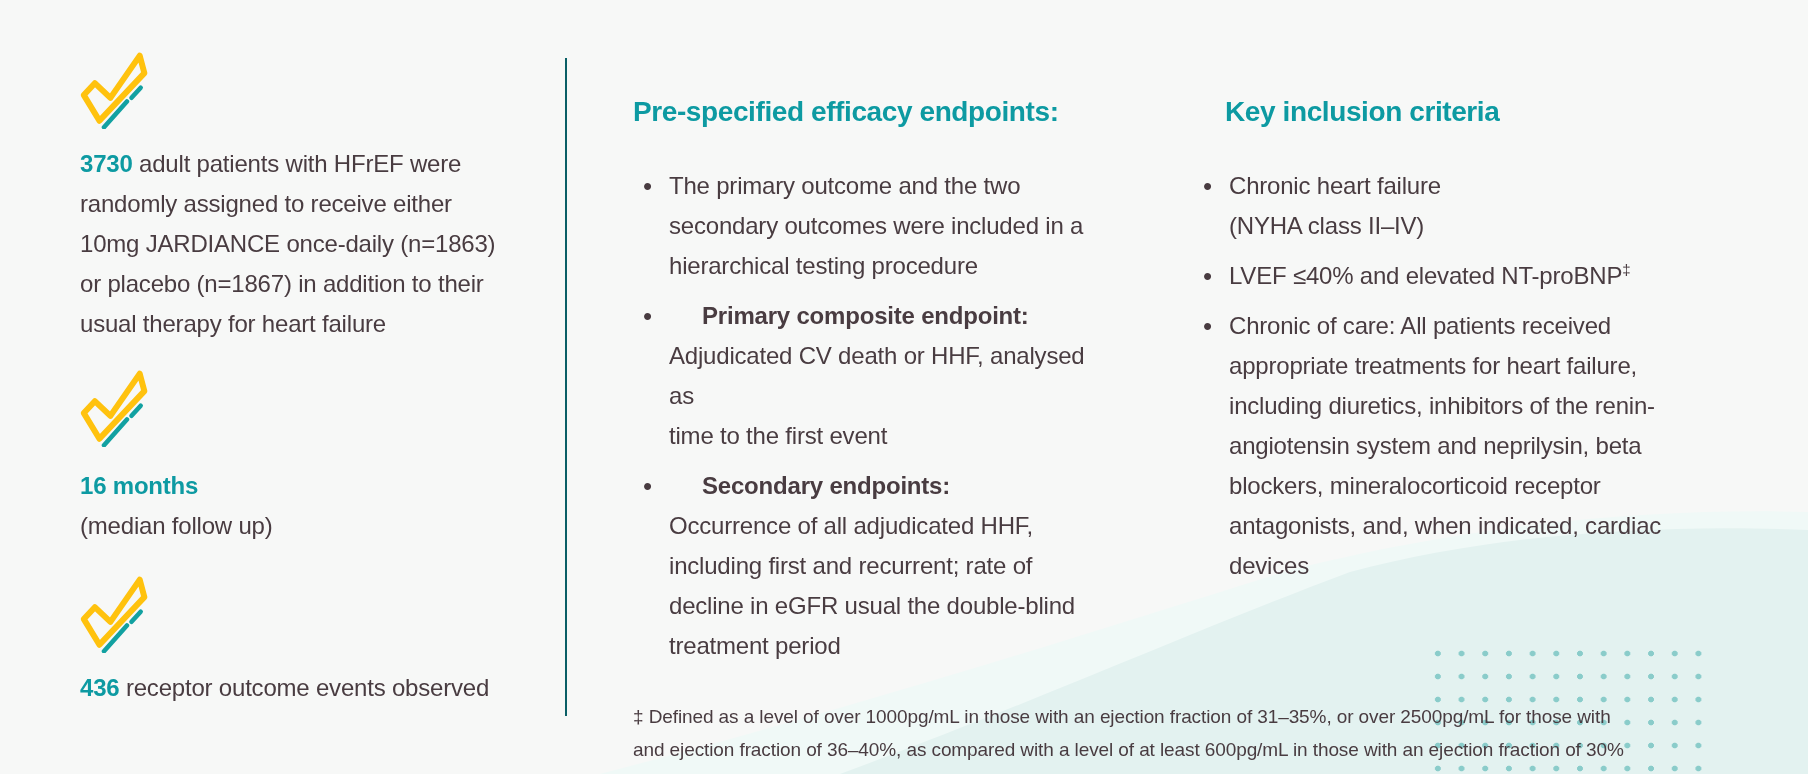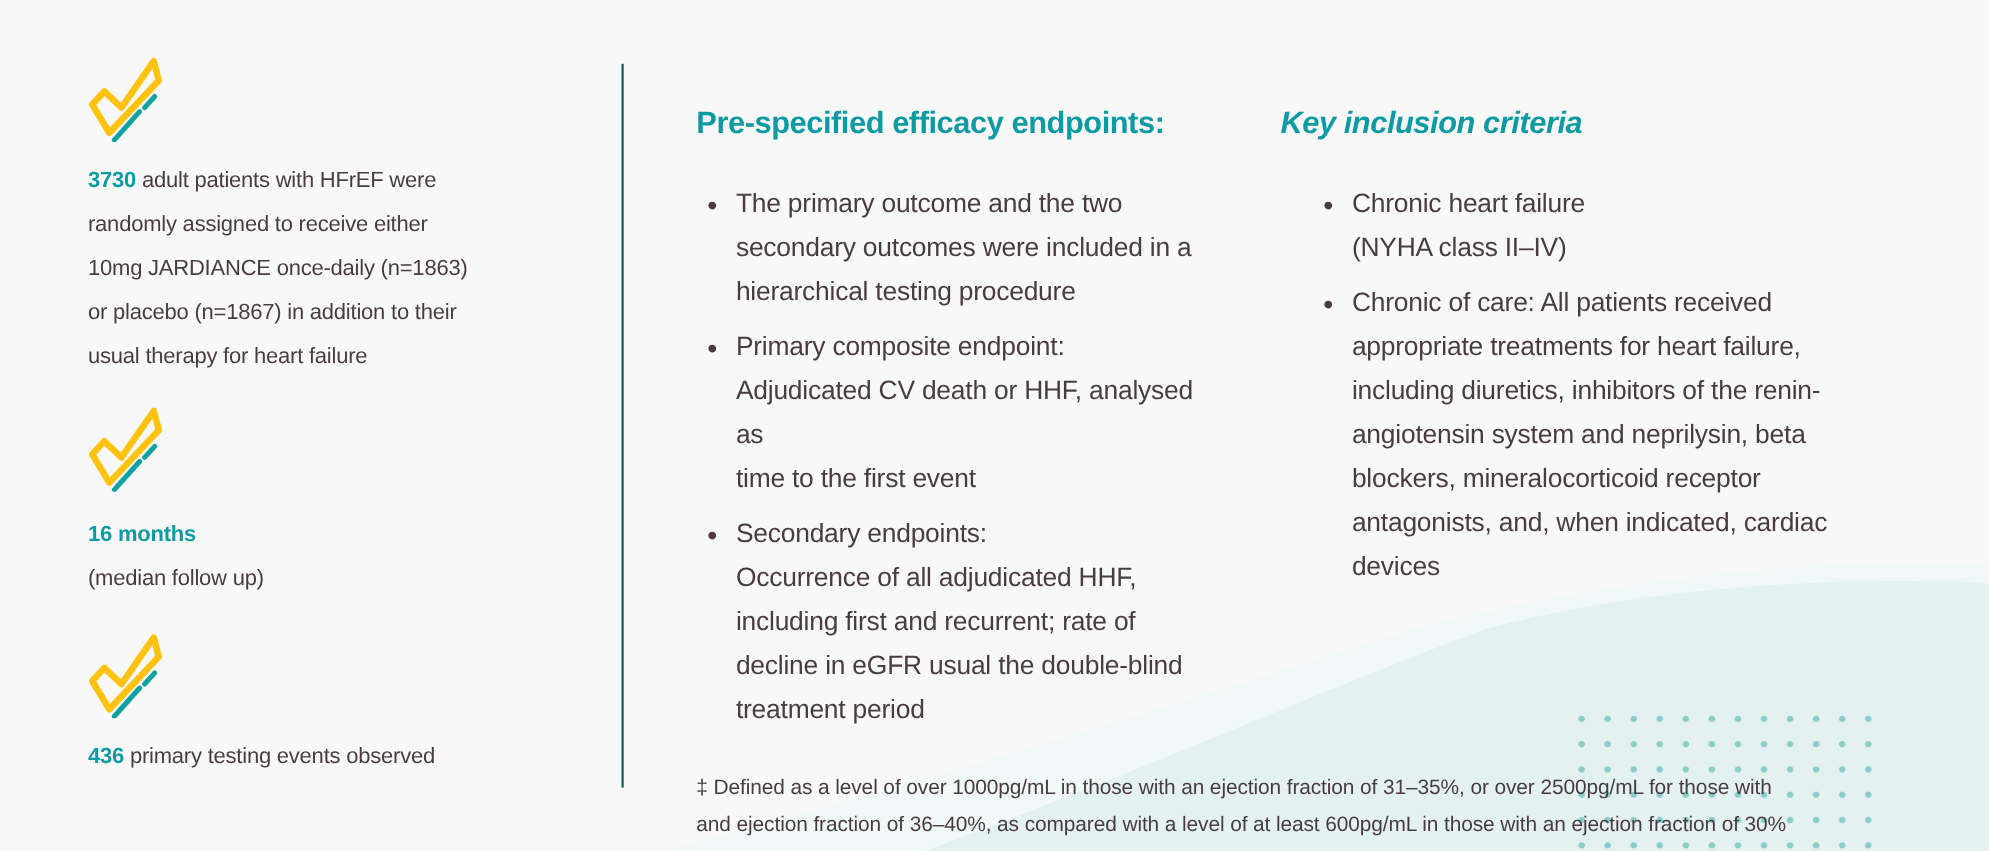--- a/index.html
+++ b/index.html
@@ -43,58 +43,58 @@
     background:var(--teal-dark);
   }
 
   
   .check-icon{position:absolute;left:80px;}
   .icon-1{top:52px;}
   .icon-2{top:370px;}
   .icon-3{top:576px;}
   .stat-text{
     position:absolute;left:80px;width:450px;
-    font-size:20px;line-height:40px;
+    font-size:24px;line-height:40px;
     white-space:pre-line;
     letter-spacing:-0.2px;
   }
   .stat-1{top:144px;}
   .stat-2{top:466px;}
   .stat-3{top:668px;}
   .teal-bold{color:var(--teal);font-weight:bold;}
 
   
   .col-title{
     position:absolute;top:96px;
     font-size:28px;font-weight:bold;color:var(--teal);
     letter-spacing:-0.4px;
   }
   .title-endpoints{left:633px;}
-  .title-inclusion{left:1164px;font-style:italic;}
+  .title-inclusion{left:1225px;}
 
   
   .bullets{
     position:absolute;top:166px;
     list-style:none;
   }
   .list-endpoints{left:633px;width:470px;}
   .list-inclusion{left:1193px;width:500px;}
   .bullets li{
     position:relative;
     padding-left:36px;
     margin-bottom:10px;
     font-size:24px;line-height:40px;
     letter-spacing:-0.2px;
   }
   .bullets li::before{
     content:"\2022";
     position:absolute;left:10px;top:0;
     font-size:26px;color:var(--ink);
   }
-  .b-label{display:block;font-weight:normal;}
+  .b-label{display:block;font-weight:bold;margin-left:33px;}
   .b-label:empty{display:none;}
   .b-text{white-space:pre-line;}
   sup{font-size:15px;line-height:0;}
 
   
   .footnote{
     position:absolute;left:633px;top:700px;width:1100px;
     font-size:19px;line-height:33px;
     white-space:pre-line;
     letter-spacing:-0.1px;
@@ -130,41 +130,42 @@
     <path d="M56 50 L66 39" stroke="#12a1a1" stroke-width="5" stroke-linecap="round"></path>
   </svg>
   <p class="stat-text stat-2"><span class="teal-bold">16 months</span><span>
 (median follow up)</span></p>
 
   <svg class="check-icon icon-3" width="70" height="77" viewBox="0 0 76 84">
     <path d="M4 47 L16 34 L33 50 L65 4 L70 23 L21 75 Z" fill="none" stroke="#ffc20e" stroke-width="6.5" stroke-linejoin="round"></path>
     <path d="M26 82 L51 54" stroke="#12a1a1" stroke-width="5" stroke-linecap="round"></path>
     <path d="M56 50 L66 39" stroke="#12a1a1" stroke-width="5" stroke-linecap="round"></path>
   </svg>
-  <p class="stat-text stat-3"><span class="teal-bold">436</span><span> primary testing events observed</span></p>
+  <p class="stat-text stat-3"><span class="teal-bold">436</span><span> receptor outcome events observed</span></p>
 
   <div class="divider"></div>
 
   <h2 class="col-title title-endpoints">Pre-specified efficacy endpoints:</h2>
   <ul class="bullets list-endpoints">
     <li><span class="b-text">The primary outcome and the two
 secondary outcomes were included in a
 hierarchical testing procedure</span></li>
     <li><b class="b-label">Primary composite endpoint:</b><span class="b-text">Adjudicated CV death or HHF, analysed as
 time to the first event</span></li>
     <li><b class="b-label">Secondary endpoints:</b><span class="b-text">Occurrence of all adjudicated HHF,
 including first and recurrent; rate of
 decline in eGFR usual the double-blind
 treatment period</span></li>
   </ul>
 
   <h2 class="col-title title-inclusion">Key inclusion criteria</h2>
   <ul class="bullets list-inclusion">
     <li><span class="b-text">Chronic heart failure
 (NYHA class II–IV)</span></li>
+    <li><span class="b-text">LVEF ≤40% and elevated NT-proBNP</span><sup>‡</sup></li>
     <li><span class="b-text">Chronic of care: All patients received
 appropriate treatments for heart failure,
 including diuretics, inhibitors of the renin-
 angiotensin system and neprilysin, beta
 blockers, mineralocorticoid receptor
 antagonists, and, when indicated, cardiac
 devices</span></li>
   </ul>
 
   <p class="footnote">‡ Defined as a level of over 1000pg/mL in those with an ejection fraction of 31–35%, or over 2500pg/mL for those with

